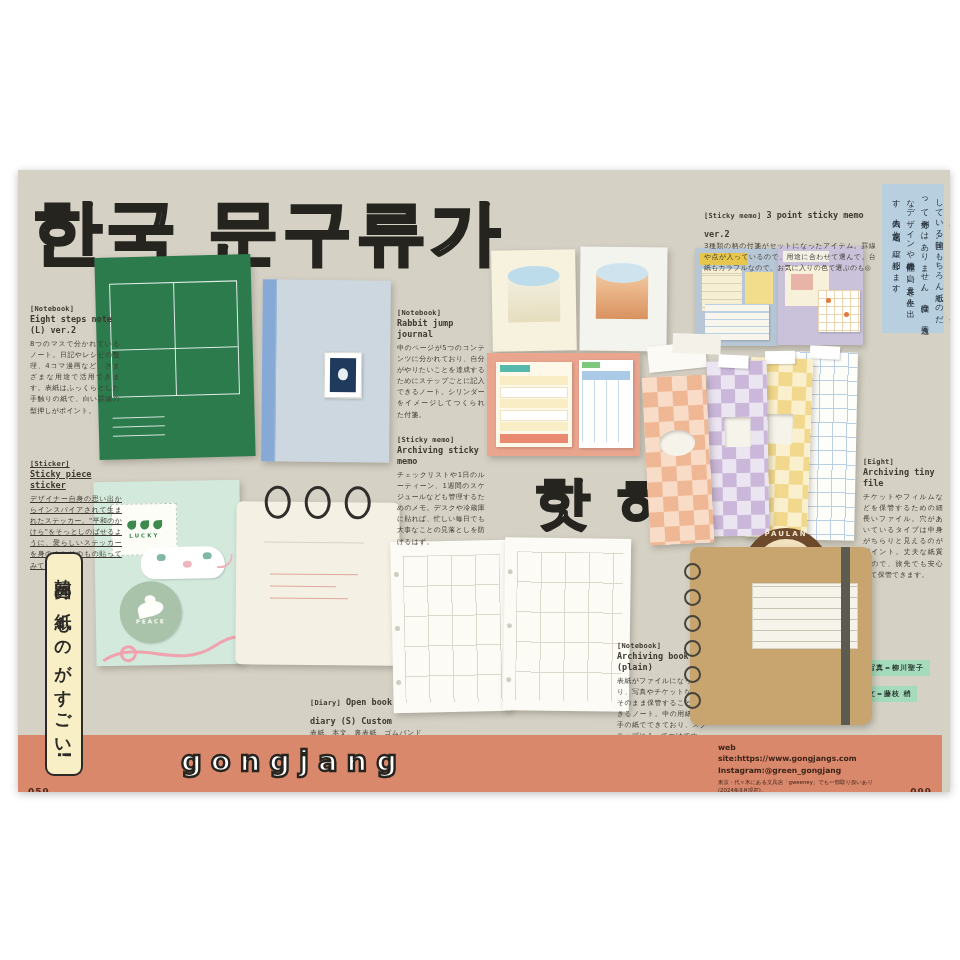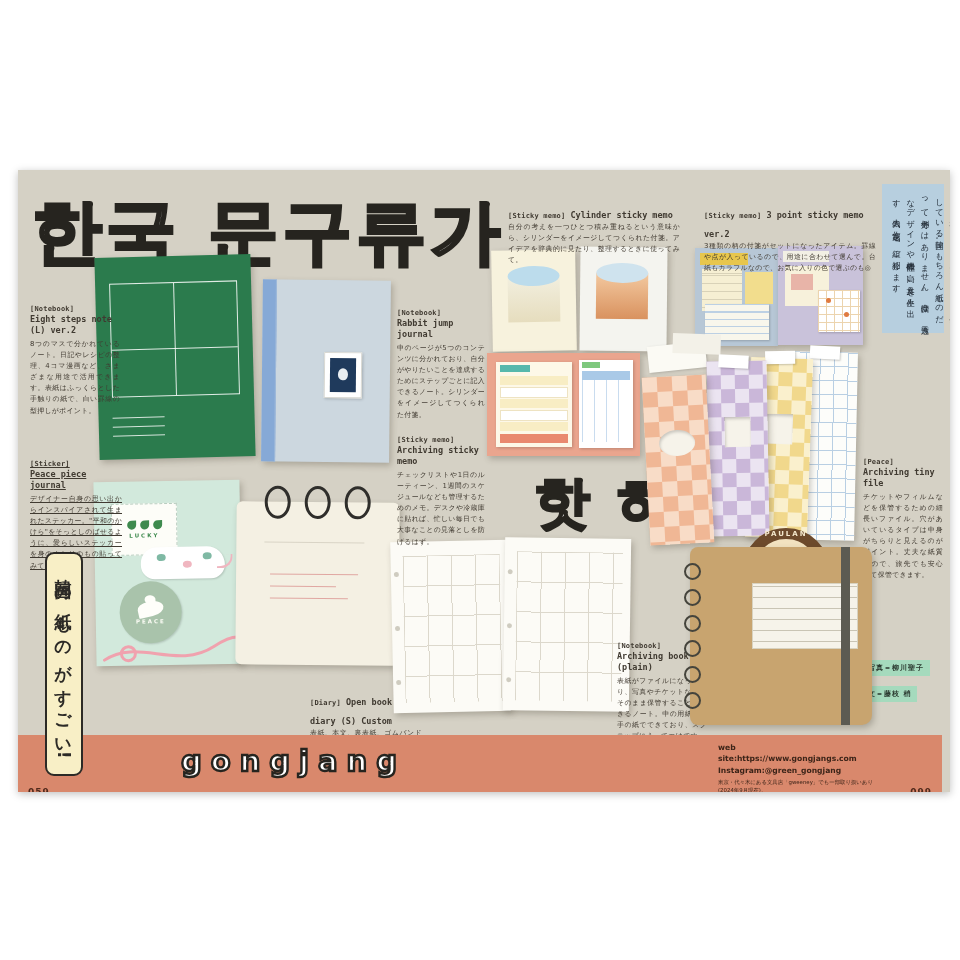--- a/index.html
+++ b/index.html
@@ -278,50 +278,45 @@
     <div class="kb-band"></div>
   </div>
 
   <div class="cap" style="left:12px;top:135px;width:90px;">
     <span class="tag">[Notebook]</span>
     <span class="cap-title">Eight steps note (L) ver.2</span>
     <span class="body">8つのマスで分かれているノート。日記やレシピの整理、4コマ漫画など、さまざまな用途で活用できます。表紙はふっくらとした手触りの紙で、白い罫線の型押しがポイント。</span>
   </div>
   <div class="cap" style="left:12px;top:290px;width:92px;text-decoration:underline;">
     <span class="tag">[Sticker]</span>
-    <span class="cap-title">Peace piece journal</span>
+    <span class="cap-title">Sticky piece sticker</span>
     <span class="body">デザイナー自身の思い出からインスパイアされて生まれたステッカー。"平和のかけら"をそっとしのばせるように、愛らしいステッカーを身のまわりのもの貼ってみて。</span>
   </div>
   <div class="cap" style="left:379px;top:139px;width:88px;">
     <span class="tag">[Notebook]</span>
     <span class="cap-title">Rabbit jump journal</span>
     <span class="body">中のページが5つのコンテンツに分かれており、自分がやりたいことを達成するためにステップごとに記入できるノート。シリンダーをイメージしてつくられた付箋。</span>
   </div>
   <div class="cap" style="left:379px;top:266px;width:88px;">
     <span class="tag">[Sticky memo]</span>
     <span class="cap-title">Archiving sticky memo</span>
     <span class="body">チェックリストや1日のルーティーン、1週間のスケジュールなども管理するためのメモ。デスクや冷蔵庫に貼れば、忙しい毎日でも大事なことの見落としを防げるはず。</span>
   </div>
   <div class="cap cap-wide" style="left:292px;top:497px;width:112px;margin-top:23px;">
     <span class="tag">[Diary]</span>
     <span class="cap-title">Open book diary (S) Custom</span>
     <span class="body">表紙、本文、裏表紙、ゴムバンドなどを選んでつくる自分だけの日記。表紙に文字やイラストを描いたりシールを貼ったり、アレンジを加えることで唯一無二のアイテムに。</span>
   </div>
-  <div class="cap cap-wide" style="left:490px;top:33px;width:172px;">
-    <span class="tag">[Sticky memo]</span>
-    <span class="cap-title">Cylinder sticky memo</span>
-    <span class="body">自分の考えを一つひとつ積み重ねるという意味から、シリンダーをイメージしてつくられた付箋。アイデアを辞典的に見たり、整理するときに使ってみて。</span>
-  </div>
   <div class="cap cap-wide" style="left:686px;top:33px;width:172px;">
     <span class="tag">[Sticky memo]</span>
     <span class="cap-title">3 point sticky memo ver.2</span>
     <span class="body">3種類の柄の付箋がセットになったアイテム。罫線や点が入っているので、用途に合わせて選んで。台紙もカラフルなので、お気に入りの色で選ぶのも◎</span>
   </div>
   <div class="cap" style="left:845px;top:288px;width:80px;">
-    <span class="tag">[Peace]</span>
+    <span class="tag">[Eight]</span>
     <span class="cap-title">Archiving tiny file</span>
     <span class="body">チケットやフィルムなどを保管するための細長いファイル。穴があいているタイプは中身がちらりと見えるのがポイント。丈夫な紙質なので、旅先でも安心して保管できます。</span>
   </div>
   <div class="cap" style="left:599px;top:472px;width:90px;">
     <span class="tag">[Notebook]</span>
     <span class="cap-title">Archiving book (plain)</span>
     <span class="body">表紙がファイルになっており、写真やチケットなどをそのまま保管することができるノート。中の用紙は厚手の紙でできており、スクラップにうってつけです。</span>
   </div>
 
   <div class="credit" style="left:844px;top:490px;">

